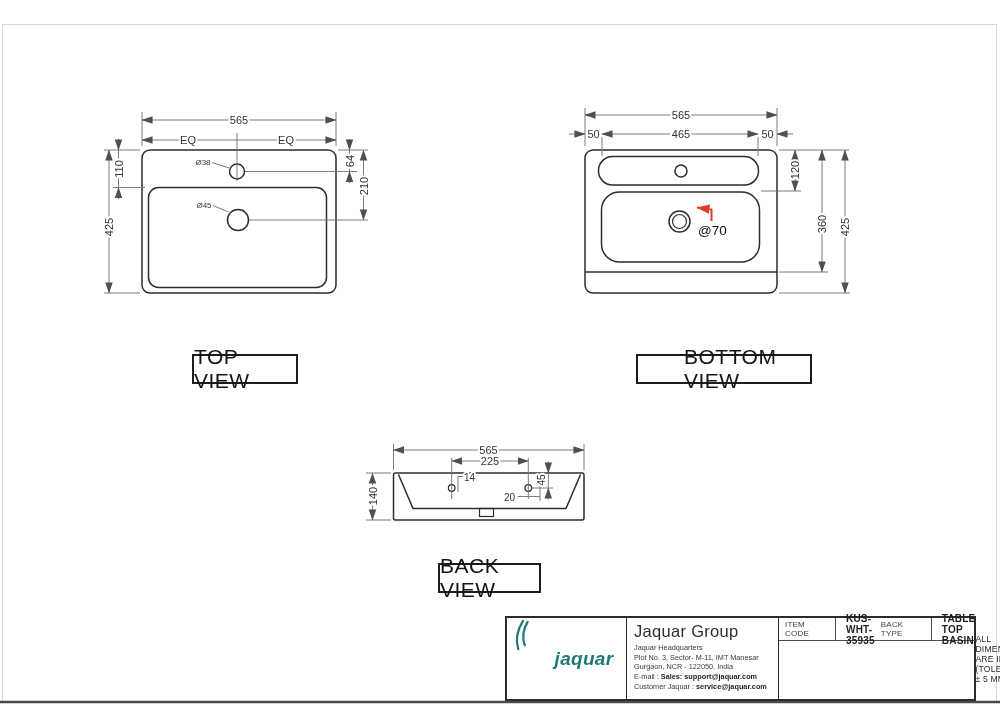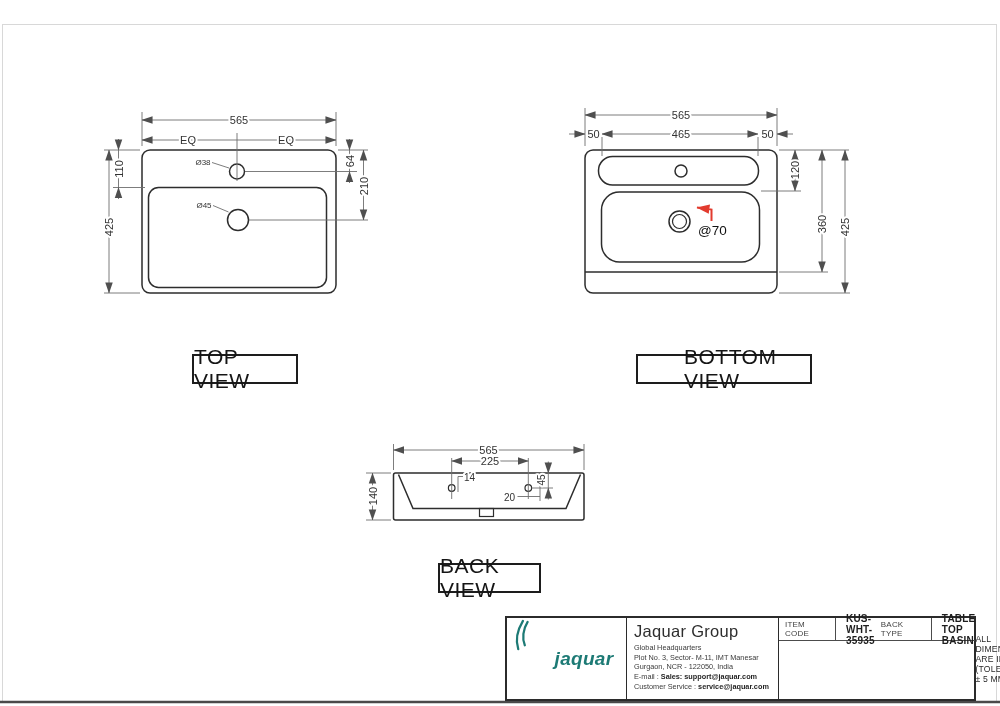--- a/index.html
+++ b/index.html
@@ -187,25 +187,25 @@
   <div class="tblock">
     <div class="tb-logo">
       <svg width="30" height="34" viewBox="0 0 32 36">
         <path d="M12,33 C9,24 11,13 17,3" fill="none" stroke="#1d7a75" stroke-width="2.4" stroke-linecap="round"></path>
         <path d="M19,29 C16,22 17,12 22,4" fill="none" stroke="#1d7a75" stroke-width="2.4" stroke-linecap="round"></path>
       </svg>
       <div class="word">jaquar</div>
     </div>
     <div class="tb-info">
       <div class="tb-company">Jaquar Group</div>
-      <div class="tb-line">Global Headquarters</div>
+      <div class="tb-line">Jaquar Headquarters</div>
       <div class="tb-line">Plot No. 3, Sector- M-11, IMT Manesar</div>
       <div class="tb-line">Gurgaon, NCR - 122050, India</div>
       <div class="tb-line"><span>E-mail : </span><b>Sales: support@jaquar.com</b></div>
-      <div class="tb-line"><span>Customer Service : </span><b>service@jaquar.com</b></div>
+      <div class="tb-line"><span>Customer Jaquar : </span><b>service@jaquar.com</b></div>
     </div>
     <div class="tb-table">
       <div class="tb-row r1">
         <div class="tb-cell-label">ITEM CODE</div>
         <div class="tb-cell-value">KUS-WHT-35935</div>
       </div>
       <div class="tb-row r2">
         <div class="tb-cell-label">BACK TYPE</div>
         <div class="tb-cell-value">TABLE TOP BASIN</div>
       </div>

